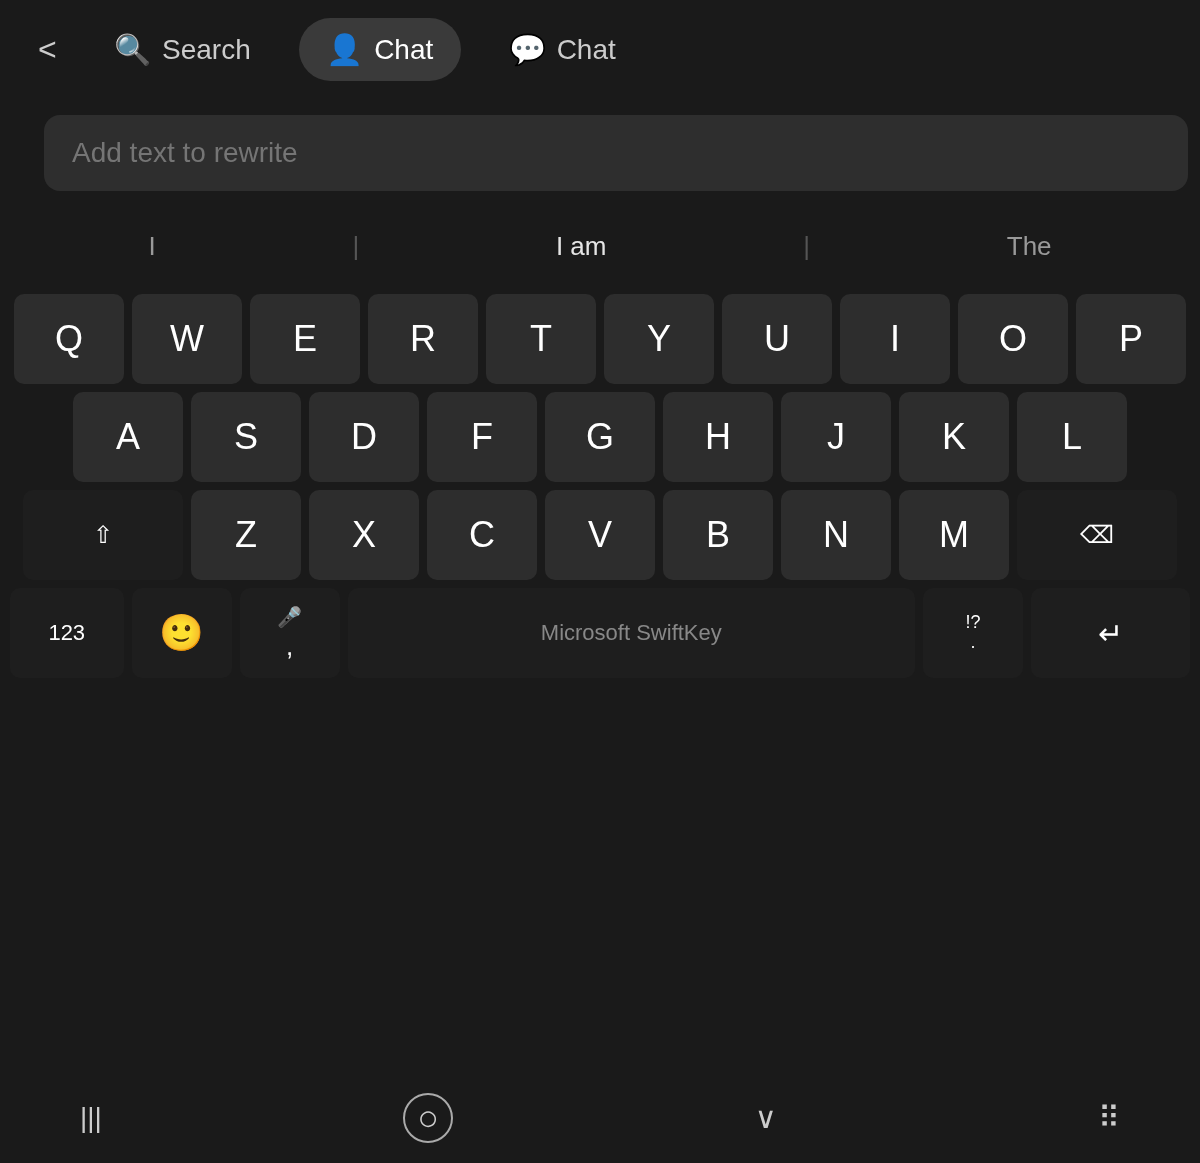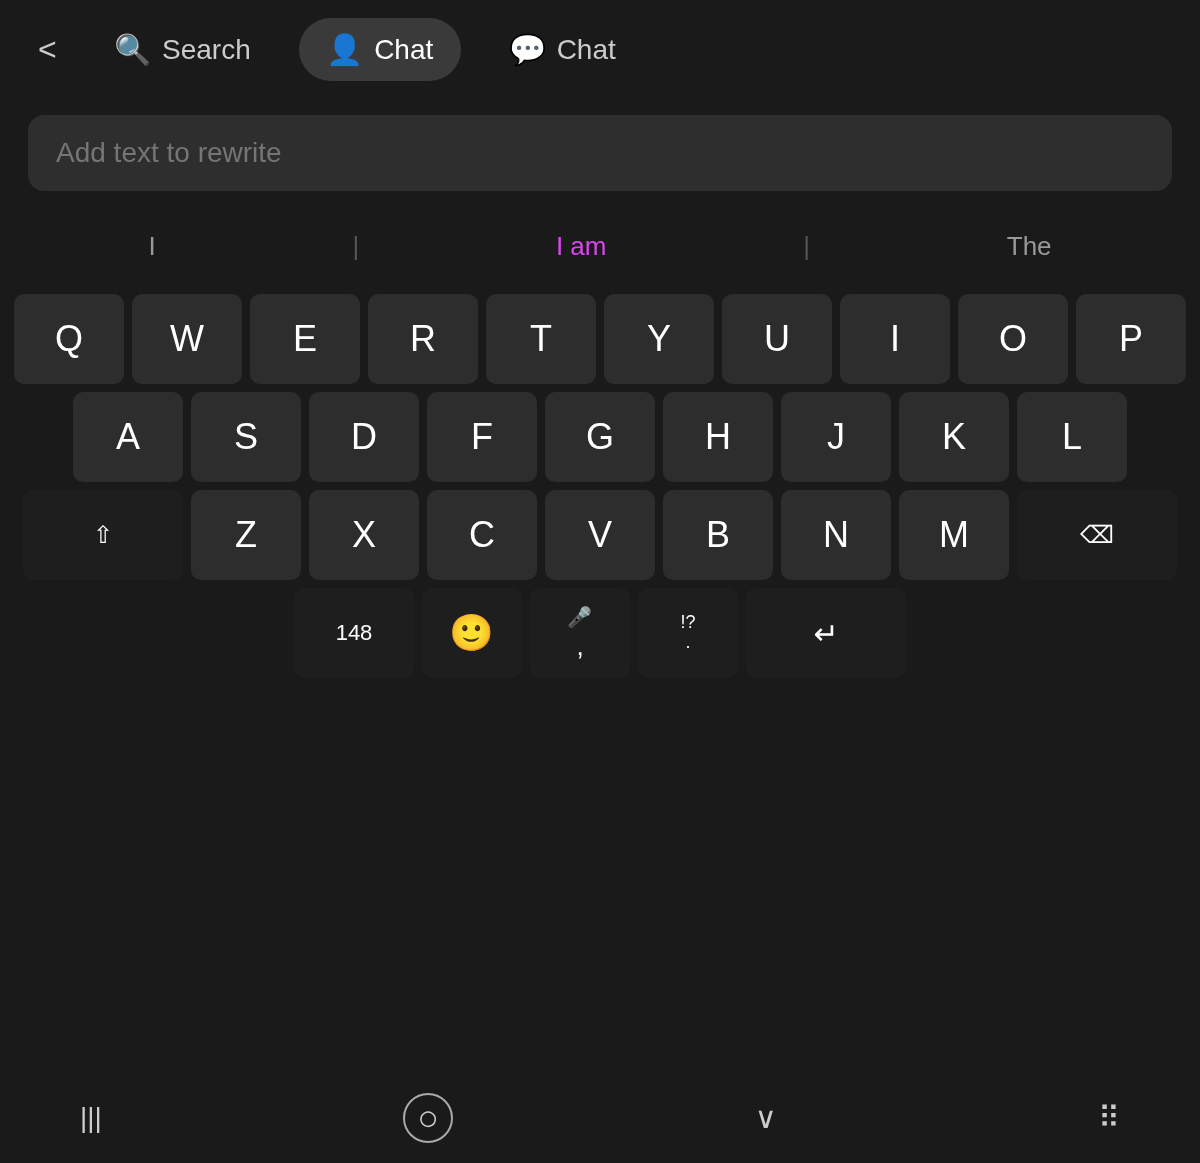--- a/index.html
+++ b/index.html
@@ -62,40 +62,41 @@
 
     .text-input {
       background-color: #2e2e2e;
       border-radius: 16px;
       padding: 22px 28px;
       font-size: 28px;
       color: #888888;
       width: 100%;
       border: none;
       outline: none;
+      margin-left: 16px;
     }
 
     
     .suggestions-row {
       display: flex;
       align-items: center;
       justify-content: space-around;
       padding: 18px 40px;
       background-color: #1a1a1a;
     }
 
     .suggestion {
       color: #999999;
       font-size: 26px;
       padding: 6px 20px;
       cursor: pointer;
     }
 
     .suggestion.active {
-      color: #d946ef;
+      color: #e5e5e5;
       font-weight: 500;
     }
 
     .suggestion-divider {
       color: #555;
       font-size: 26px;
     }
 
     
     .keyboard {
@@ -239,26 +240,27 @@
     <div class="key">X</div>
     <div class="key">C</div>
     <div class="key">V</div>
     <div class="key">B</div>
     <div class="key">N</div>
     <div class="key">M</div>
     <div class="key dark wide special">⌫</div>
   </div>
 
   <div class="key-row">
-    <div class="key dark small-text" style="max-width:120px;">148</div>
+    <div class="key dark small-text" style="max-width:120px;">123</div>
     <div class="key dark" style="max-width:100px;">🙂</div>
     <div class="key dark" style="max-width:100px; flex-direction:column; gap:2px; font-size:20px;">
       <span>🎤</span>
       <span style="font-size:26px;">,</span>
     </div>
+    <div class="key dark space-key">Microsoft SwiftKey</div>
     <div class="key dark" style="max-width:100px; flex-direction:column; gap:0px; font-size:18px; line-height:1.1;">
       <span>!?</span>
       <span>.</span>
     </div>
     <div class="key dark wide special" style="font-size:30px;">↵</div>
   </div>
 
 </div>
 
 <div class="system-bar">

